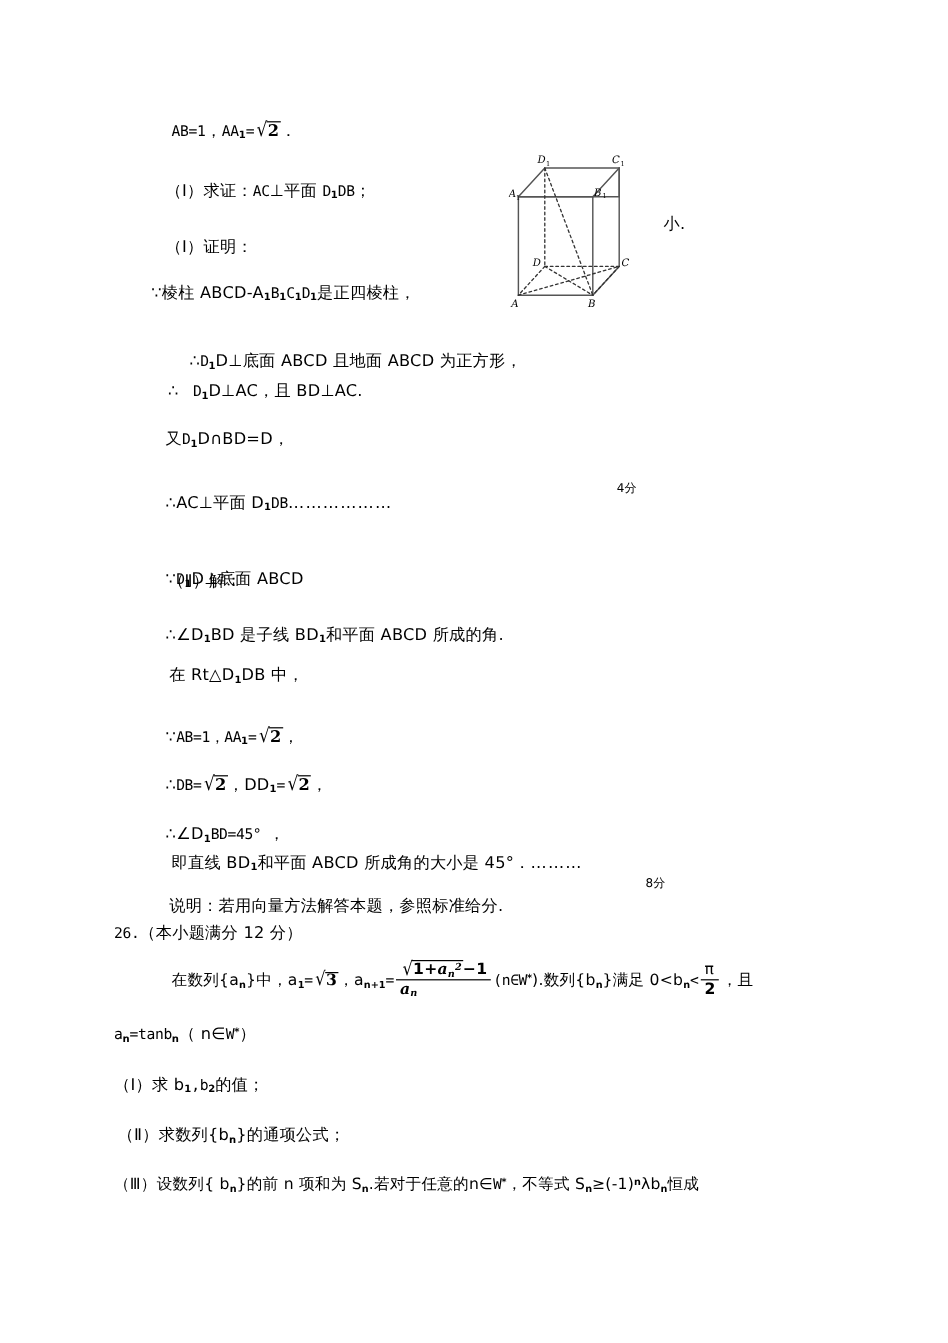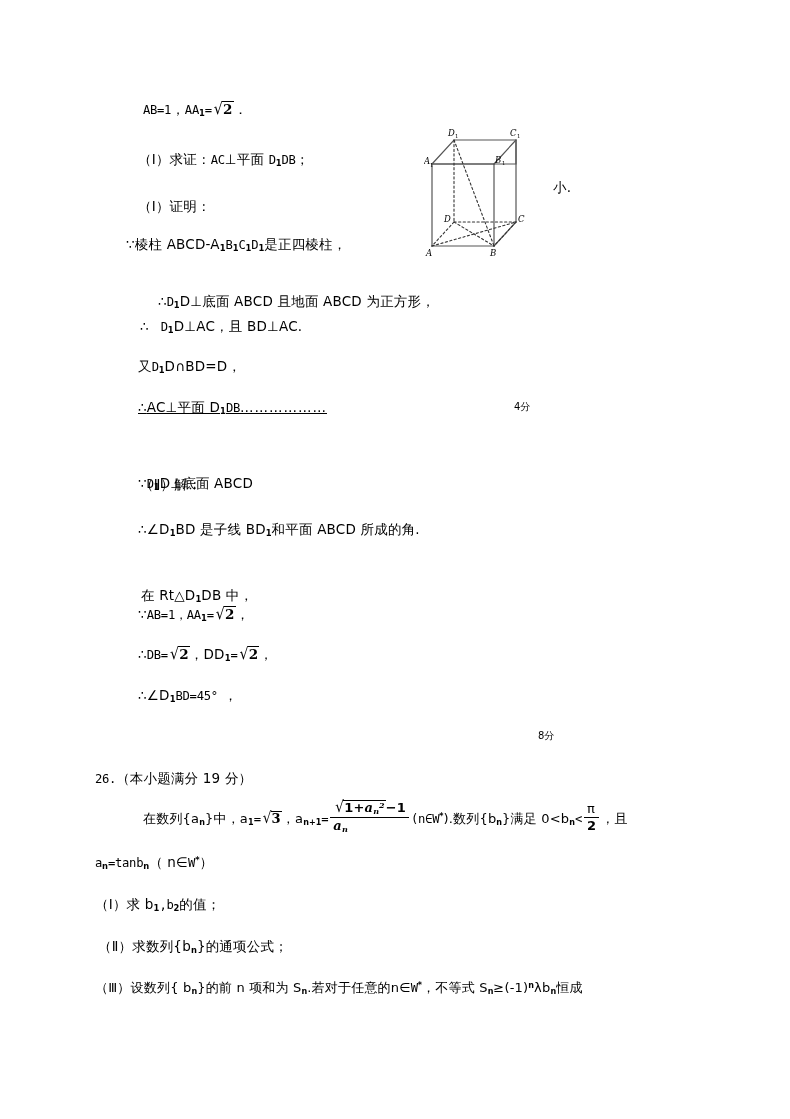--- a/index.html
+++ b/index.html
@@ -139,58 +139,62 @@
   </div>
 
   <div class="ln mix" style="left:140px; top:319px;">
     <span>∴</span><span style="display:inline-block;width:12px;"></span><span class="lat">D</span><sub>1</sub><span>D⊥AC，且 BD⊥AC.</span>
   </div>
 
   <div class="ln mix" style="left:138px; top:359px;">
     <span>又</span><span class="lat">D</span><sub>1</sub><span>D∩BD=D，</span>
   </div>
 
-  <div class="ln mix" style="left:138px; top:400px;text-decoration:underline;">
+  <div class="ln mix" style="left:138px; top:412px;">
     <span>∴</span><span>AC⊥平面 D</span><sub>1</sub><span class="lat">DB</span><span class="dots">………………</span>
   </div>
   <div class="score" style="left:514px; top:400px;">4分</div>
 
   <div class="ln mix" style="left:140px; top:438px;margin-top:39px;">
     <span>（Ⅱ）</span><span>解：</span>
   </div>
 
   <div class="ln mix" style="left:138px; top:476px;">
     <span>∵</span><span class="lat">D</span><sub>1</sub><span>D⊥底面 ABCD</span>
   </div>
 
   <div class="ln mix" style="left:138px; top:522px;">
     <span>∴</span><span>∠D</span><sub>1</sub><span>BD 是子线 BD</span><sub>1</sub><span>和平面 ABCD 所成的角.</span>
   </div>
 
-  <div class="ln mix" style="left:141px; top:588px;">
+  <div class="ln mix" style="left:141px; top:556px;">
     <span>在 Rt△D</span><sub>1</sub><span>DB 中，</span>
   </div>
 
   <div class="ln mix" style="left:138px; top:606px;text-align:center;">
     <span>∵</span><span class="lat">AB=1，AA</span><sub>1</sub><span class="lat">=</span><span class="sqrt upright"><span class="rad">√</span><span class="rand">2</span></span><span>，</span>
   </div>
 
   <div class="ln mix" style="left:138px; top:646px;">
     <span>∴</span><span class="lat">DB=</span><span class="sqrt upright"><span class="rad">√</span><span class="rand">2</span></span><span>，DD</span><sub>1</sub><span class="lat">=</span><span class="sqrt upright"><span class="rad">√</span><span class="rand">2</span></span><span>，</span>
   </div>
 
   <div class="ln mix" style="left:138px; top:688px;">
     <span>∴</span><span>∠D</span><sub>1</sub><span class="lat">BD=45°</span><span style="display:inline-block;width:6px;"></span><span>，</span>
   </div>
 
+  <div class="ln mix" style="left:143px; top:712px;">
+    <span>即直线 BD</span><sub>1</sub><span>和平面 ABCD 所成角的大小是 45°．</span><span class="dots">………</span>
+  </div>
   <div class="score" style="left:538px; top:712px;margin-top:17px;">8分</div>
 
+  <div class="ln cjk" style="left:141px; top:748px;">说明：若用向量方法解答本题，参照标准给分.</div>
 
   <div class="ln mix" style="left:95px; top:771px;">
-    <span class="lat">26.</span><span>（本小题满分 19 分）</span>
+    <span class="lat">26.</span><span>（本小题满分 12 分）</span>
   </div>
 
   <div class="ln mix" style="left:143px; top:800px; font-size:13px;">
     <span>在数列{a</span><sub>n</sub><span>}中，a</span><sub>1</sub><span class="lat">=</span><span class="sqrt upright"><span class="rad">√</span><span class="rand">3</span></span><span>，a</span><sub>n+1</sub><span class="lat">=</span><span class="frac"><span class="num"><span class="sqrt"><span class="rad">√</span><span class="rand"><span class="b" style="font-style:normal;font-family:'DejaVu Sans',sans-serif;">1+</span><span class="bi">a</span><sub>n</sub><sup>2</sup></span></span><span class="b" style="font-family:'DejaVu Sans',sans-serif;">−1</span></span><span class="den"><span class="bi">a</span><sub>n</sub></span></span><span class="lat">(n∈</span><span class="lat">W</span><sup>*</sup><span>).数列{b</span><sub>n</sub><span>}满足 0&lt;b</span><sub>n</sub><span class="lat">&lt;</span><span class="frac upright"><span class="num">π</span><span class="den">2</span></span><span>，且</span>
   </div>
 
   <div class="ln mix" style="left:95px; top:855px;">
     <span class="lat">a</span><sub>n</sub><span class="lat">=tanb</span><sub>n</sub><span>（ n∈</span><span class="lat">W</span><sup>*</sup><span>）</span>
   </div>
 

